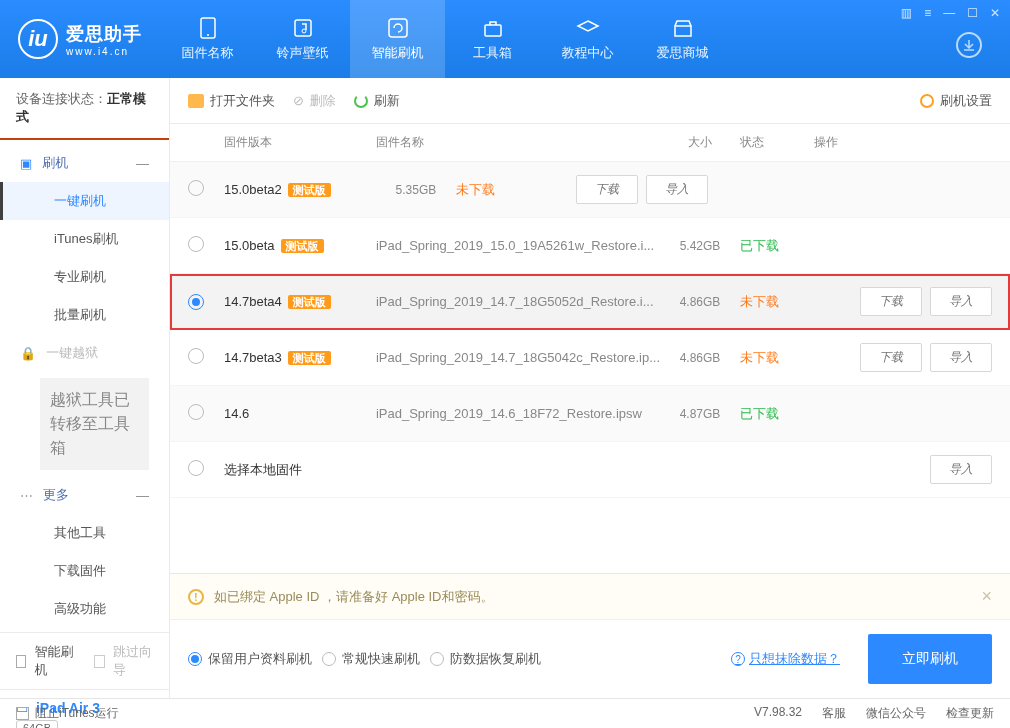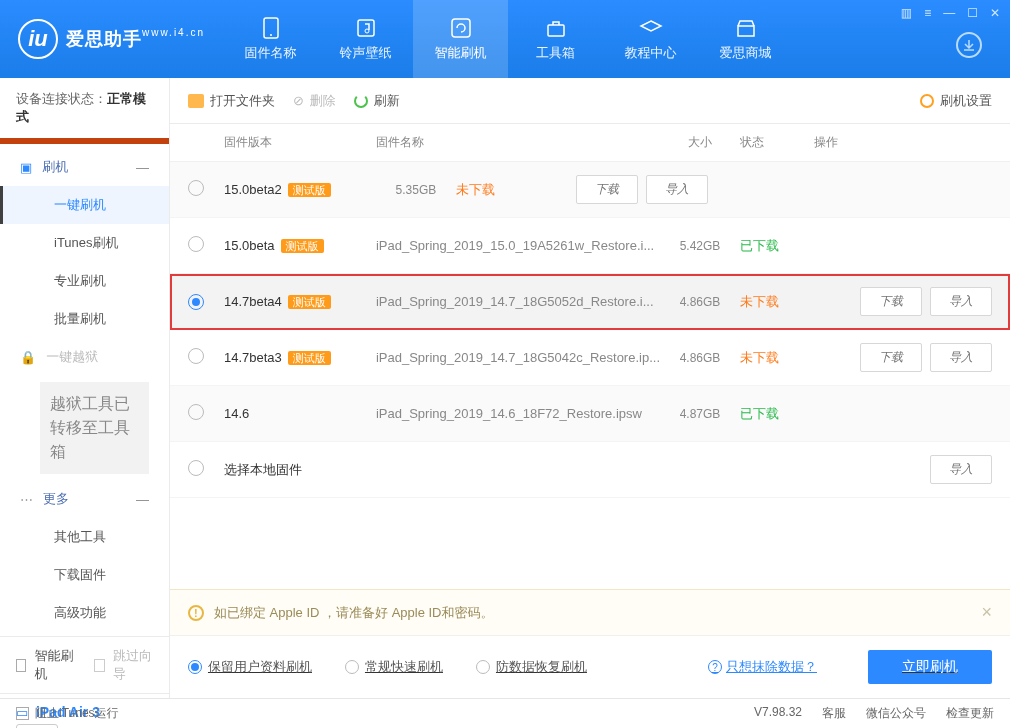--- a/index.html
+++ b/index.html
@@ -2,35 +2,35 @@
 <html><head>
 <meta charset="utf-8">
 <style>
 * { margin: 0; padding: 0; box-sizing: border-box; font-family: "Microsoft YaHei", Arial, sans-serif; }
 body { background: #fff; width: 1010px; height: 728px; overflow: hidden; font-size: 13px; color: #333; }
 
 
 .header { background: linear-gradient(#2a8cff, #1a7de8); height: 78px; display: flex; align-items: stretch; position: relative; }
 .logo-area { display: flex; align-items: center; padding: 0 18px; color: #fff; }
 .logo-circle { width: 40px; height: 40px; border: 2px solid #fff; border-radius: 50%; display: flex; align-items: center; justify-content: center; font-weight: bold; font-style: italic; font-size: 22px; margin-right: 8px; }
-.logo-text { display: flex; flex-direction: row; }
+.logo-text { display: flex; flex-direction: column; }
 .logo-title { font-size: 18px; font-weight: bold; letter-spacing: 1px; }
 .logo-sub { font-size: 10px; letter-spacing: 2px; }
 .nav { display: flex; flex: 1; }
 .nav-item { width: 95px; display: flex; flex-direction: column; align-items: center; justify-content: center; color: #eaf4ff; cursor: pointer; gap: 4px; font-size: 13px; }
 .nav-item.active { background: rgba(255,255,255,0.18); color: #fff; }
 .nav-icon { width: 24px; height: 24px; display: flex; align-items: center; justify-content: center; }
 .win-controls { position: absolute; top: 6px; right: 10px; display: flex; gap: 12px; color: #cfe6ff; font-size: 12px; }
 .win-controls span { cursor: pointer; }
 .header-download { position: absolute; right: 28px; bottom: 20px; width: 26px; height: 26px; border: 2px solid #b9dbff; border-radius: 50%; display: flex; align-items: center; justify-content: center; color: #b9dbff; }
 
 
 .main { display: flex; height: 620px; }
 .sidebar { width: 196px; border-right: 1px solid #ebebeb; display: flex; flex-direction: column; }
-.sidebar-top { padding: 12px 16px; font-size: 13px; color: #666; border-bottom: 6px solid #c2410c; }
+.sidebar-top { padding: 12px 16px; font-size: 13px; color: #666; border-bottom: 2px solid #c2410c; }
 .sidebar-top b { color: #333; }
 .side-section { padding: 4px 0; }
 .side-head { display: flex; align-items: center; padding: 10px 20px; color: #4b6db0; font-size: 13px; gap: 10px; }
 .side-head .dash { margin-left: auto; color: #888; }
 .side-item { padding: 10px 20px 10px 54px; color: #555; cursor: pointer; font-size: 13px; }
 .side-item.active { background: #eef5ff; color: #2d89ff; border-left: 3px solid #404040; padding-left: 51px; }
 .side-note { margin: 6px 20px 6px 40px; padding: 10px; background: #f2f2f2; color: #888; font-size: 16px; line-height: 1.5; }
 .side-disabled { color: #bbb; }
 
 .sidebar-bottom { margin-top: auto; border-top: 1px solid #ebebeb; }
@@ -60,38 +60,38 @@
 .col-ops { width: 178px; }
 
 .rows { flex: 1; overflow: auto; }
 .row { display: flex; align-items: center; padding: 0 18px; height: 56px; border-bottom: 1px solid #f4f4f4; }
 .row.alt { background: #fafafa; }
 .row.highlight { outline: 2px solid #e23b3b; outline-offset: -2px; background: #f3f3f3; }
 .radio { width: 16px; height: 16px; border: 1px solid #bbb; border-radius: 50%; display: inline-flex; align-items: center; justify-content: center; }
 .radio.selected { border-color: #2d89ff; }
 .radio.selected::after { content: ""; width: 8px; height: 8px; background: #2d89ff; border-radius: 50%; }
 .ver { color: #333; font-weight: 500; font-size: 13px; margin-right: 6px; }
-.badge { background: #ff9b1a; color: #fff; font-size: 11px; padding: 1px 5px; border-radius: 2px; }
+.badge { background: #ff9b1a; color: #fff; font-size: 11px; padding: 1px 5px; border-radius: 2px; font-weight: bold; }
 .fname { color: #888; font-size: 13px; white-space: nowrap; overflow: hidden; text-overflow: ellipsis; }
 .size { color: #888; font-size: 12px; }
 .status-warn { color: #ff7a1a; font-size: 13px; }
 .status-ok { color: #29b94a; font-size: 13px; }
 .btn { background: #fff; border: 1px solid #d7d7d7; padding: 5px 18px; font-size: 12px; color: #737373; cursor: pointer; border-radius: 2px; margin-left: 8px; font-style: italic; }
 .btn:first-child { margin-left: 0; }
 
 
 .notice { background: #fffdf5; border-top: 1px solid #f0e6c8; padding: 12px 18px; color: #9a8b5a; font-size: 13px; display: flex; align-items: center; gap: 10px; }
 .notice-icon { width: 16px; height: 16px; border: 2px solid #e8b642; border-radius: 50%; display: flex; align-items: center; justify-content: center; color: #e8b642; font-weight: bold; font-size: 11px; }
 .notice-close { margin-left: auto; color: #c8c2a8; cursor: pointer; font-size: 18px; }
-.mode-bar { padding: 14px 18px; display: flex; align-items: center; gap: 33px; border-top: 1px solid #f0f0f0; text-decoration: underline; }
+.mode-bar { padding: 14px 18px; display: flex; align-items: center; gap: 10px; border-top: 1px solid #f0f0f0; }
 .mode-opt { display: flex; align-items: center; gap: 6px; color: #555; cursor: pointer; }
 .mode-opt .radio { width: 14px; height: 14px; }
 .mode-link { margin-left: auto; color: #2d89ff; text-decoration: underline; display: flex; align-items: center; gap: 4px; }
 .mode-link .q { width: 14px; height: 14px; border: 1px solid #2d89ff; border-radius: 50%; display: flex; align-items: center; justify-content: center; font-size: 10px; text-decoration: none; }
-.primary-btn { background: #2d89ff; color: #fff; border: none; padding: 8px 34px; font-size: 14px; border-radius: 2px; cursor: pointer; margin-left: 18px; }
+.primary-btn { background: #2d89ff; color: #fff; border: none; padding: 16px 34px; font-size: 14px; border-radius: 2px; cursor: pointer; margin-left: 18px; }
 
 
 .footer { height: 30px; border-top: 1px solid #e6e6e6; display: flex; align-items: center; padding: 0 16px; font-size: 12px; color: #666; }
 .footer .chk { margin-right: 6px; }
 .footer-right { margin-left: auto; display: flex; gap: 20px; }
 
 svg { display: block; }
 </style>
 </head>
 <body>

